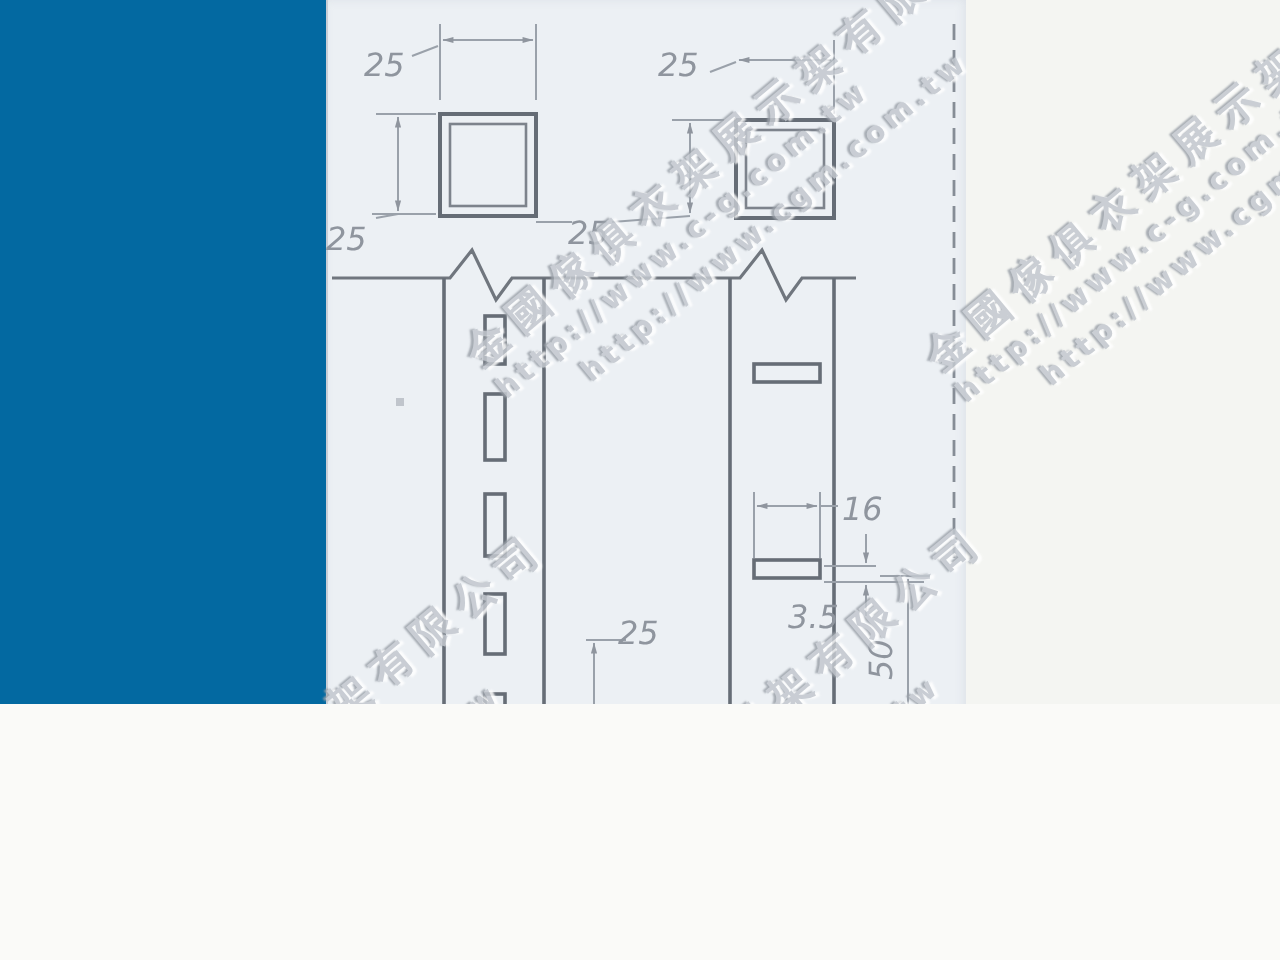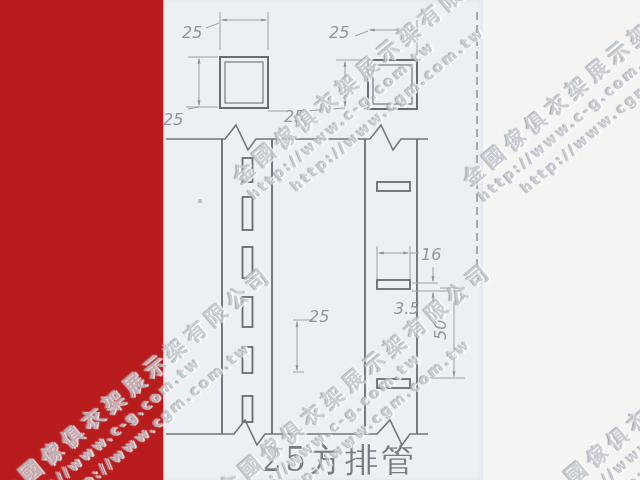--- a/index.html
+++ b/index.html
@@ -1,19 +1,19 @@
 <!DOCTYPE html>
 <html><head>
 <meta charset="utf-8">
 <style>
   html,body{margin:0;padding:0;}
   body{background:#fafaf8;font-family:"DejaVu Sans",sans-serif;}
   .stage{
-    position:relative;width:640px;height:480px;overflow:hidden;
-    background:#b91c1c;
+    position:relative;width:640px;height:352px;overflow:hidden;
+    background:#0369a1;
   }
   
   .paper-strip{
     position:absolute;left:163px;top:0;width:320px;height:480px;
     background:#ecf0f4;
     border-left:1px solid #c9ced6;
     box-shadow:inset -2px 0 4px rgba(180,188,198,.25);
   }
   .right-margin{
     position:absolute;left:483px;top:0;width:157px;height:480px;

